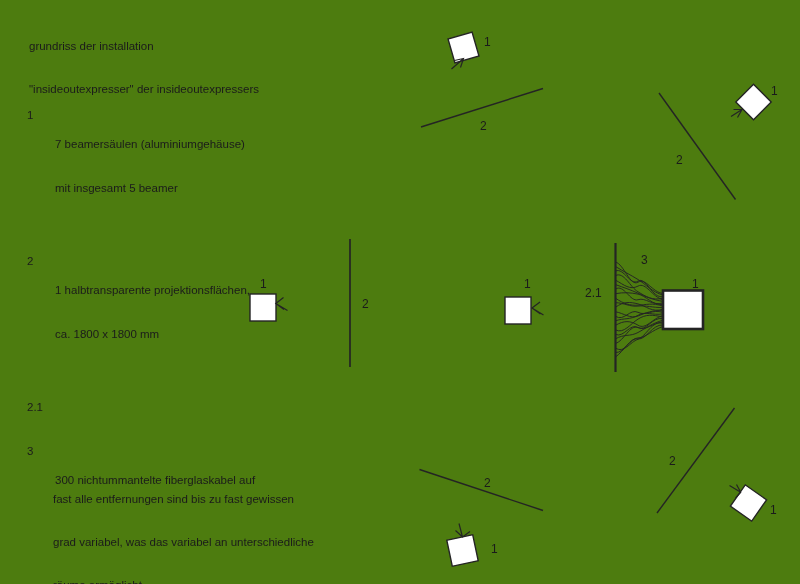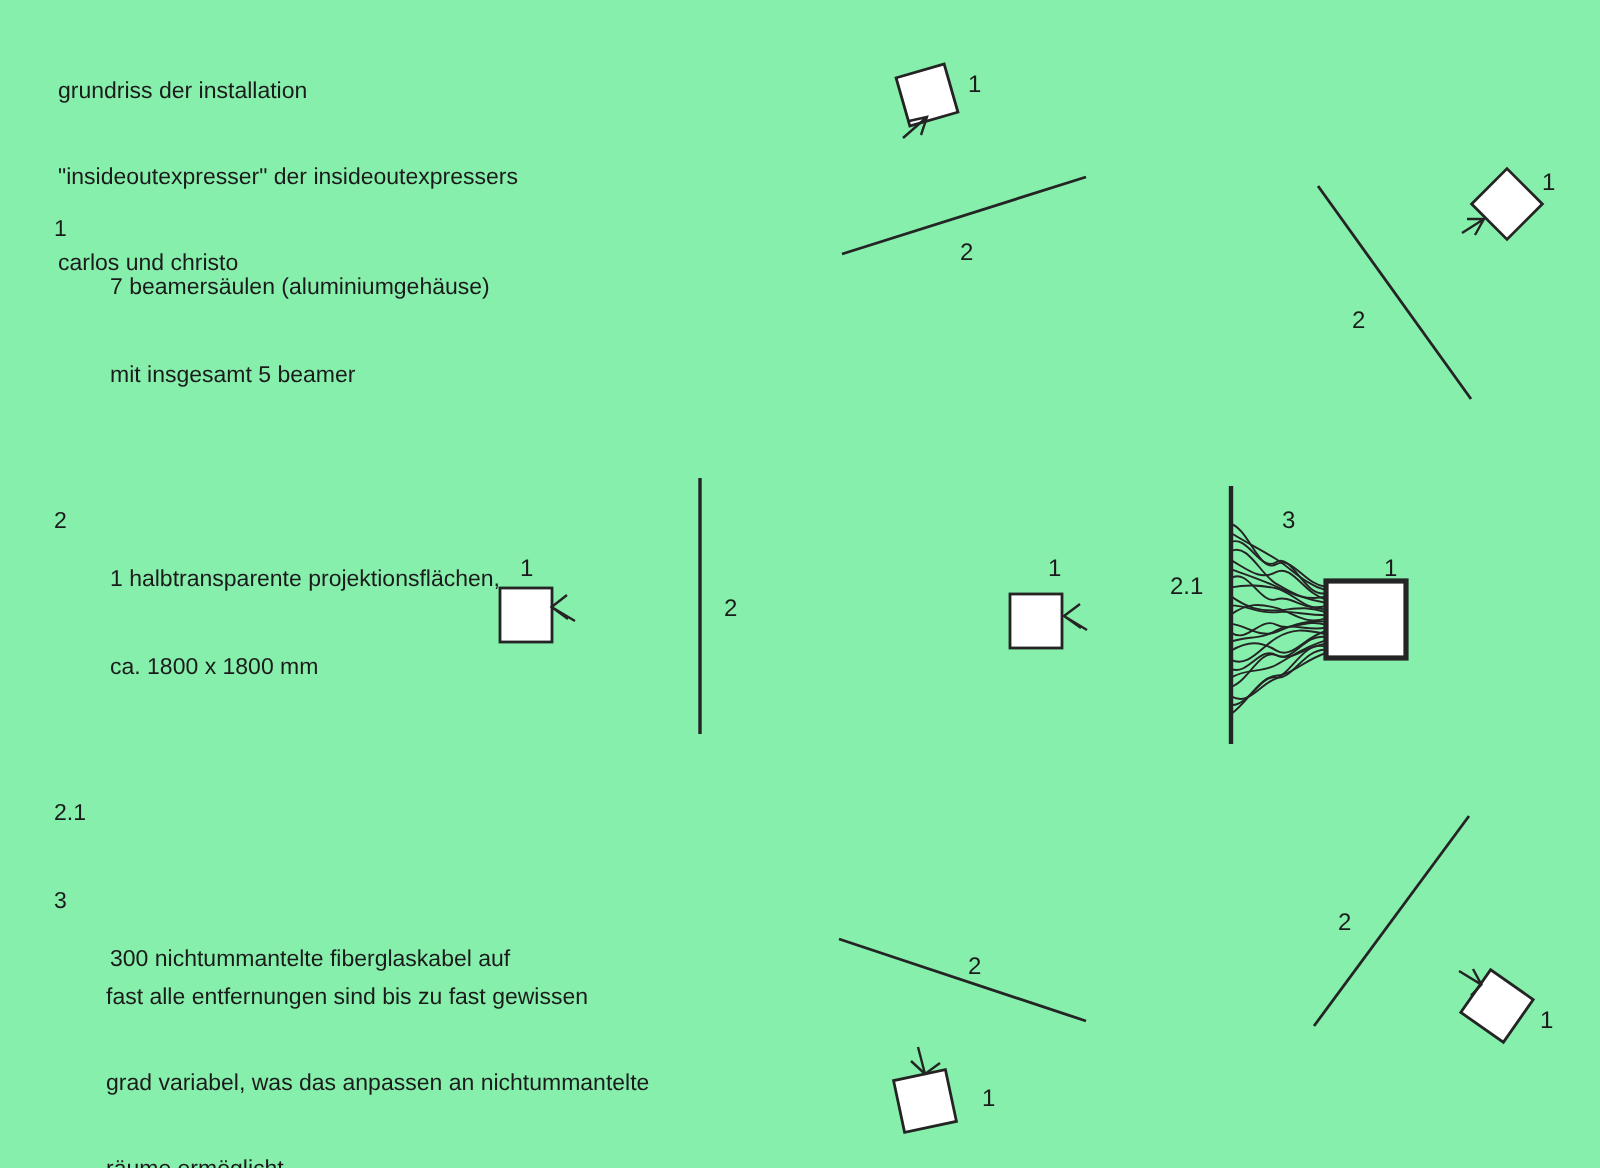--- a/index.html
+++ b/index.html
@@ -1,17 +1,17 @@
 <!DOCTYPE html>
 <html><head>
 <meta charset="utf-8">
 <style>
   html,body{margin:0;padding:0;background:#fff;}
   .page{
-    position:relative;width:800px;height:584px;background:#86efac;overflow:hidden;
+    position:relative;width:800px;height:584px;background:#4d7c0f;overflow:hidden;
     font-family:"Liberation Sans",sans-serif;color:#1b1b1b;
   }
   .textblock{position:absolute;font-size:11.5px;white-space:pre;}
   .title-block{left:29px;top:10px;line-height:14.4px;}
   .legend-block{left:27px;top:79px;line-height:14.6px;}
   .legend-item{display:flex;}
   .legend-num{flex:0 0 28px;}
   .legend-lines{flex:1;}
   .footnote-block{left:53px;top:464px;line-height:14.2px;}
   svg.plan{position:absolute;left:0;top:0;}
@@ -20,21 +20,20 @@
   .sq{fill:#ffffff;stroke:#242424;}
 </style>
 </head>
 <body>
 
 <div class="page">
 
   <div class="textblock title-block">
     <div>grundriss der installation</div>
     <div>"insideoutexpresser" der insideoutexpressers</div>
-    <div>carlos und christo</div>
   </div>
 
   <div class="textblock legend-block">
     <div class="legend-item">
       <div class="legend-num">1</div>
       <div class="legend-lines">
         <div>7 beamersäulen (aluminiumgehäuse)</div>
         <div>mit insgesamt 5 beamer</div>
       </div>
     </div>
@@ -52,21 +51,21 @@
       <div class="legend-num">3</div>
       <div class="legend-lines">
         <div>300 nichtummantelte fiberglaskabel auf</div>
         
       </div>
     </div>
   </div>
 
   <div class="textblock footnote-block">
     <div>fast alle entfernungen sind bis zu fast gewissen</div>
-    <div>grad variabel, was das anpassen an nichtummantelte</div>
+    <div>grad variabel, was das variabel an unterschiedliche</div>
     <div>räume ermöglicht</div>
   </div>
 
   <svg class="plan" width="800" height="584" viewBox="0 0 800 584">
 
     <g id="fiber-strands">
         <path d="M615.5 262.0 C 624 264.3, 630 286.8, 638 282.2 S 652 292.1, 663 293.5" fill="none" stroke="#242424" stroke-width="0.95"></path>
         <path d="M615.5 266.5 C 624 271.7, 630 274.6, 638 279.5 S 652 292.0, 663 295.1" fill="none" stroke="#242424" stroke-width="0.95"></path>
         <path d="M615.5 271.0 C 624 267.4, 630 286.1, 638 281.1 S 652 298.8, 663 296.6" fill="none" stroke="#242424" stroke-width="0.95"></path>
         <path d="M615.5 275.6 C 624 271.3, 630 287.1, 638 291.8 S 652 300.8, 663 298.2" fill="none" stroke="#242424" stroke-width="0.95"></path>

